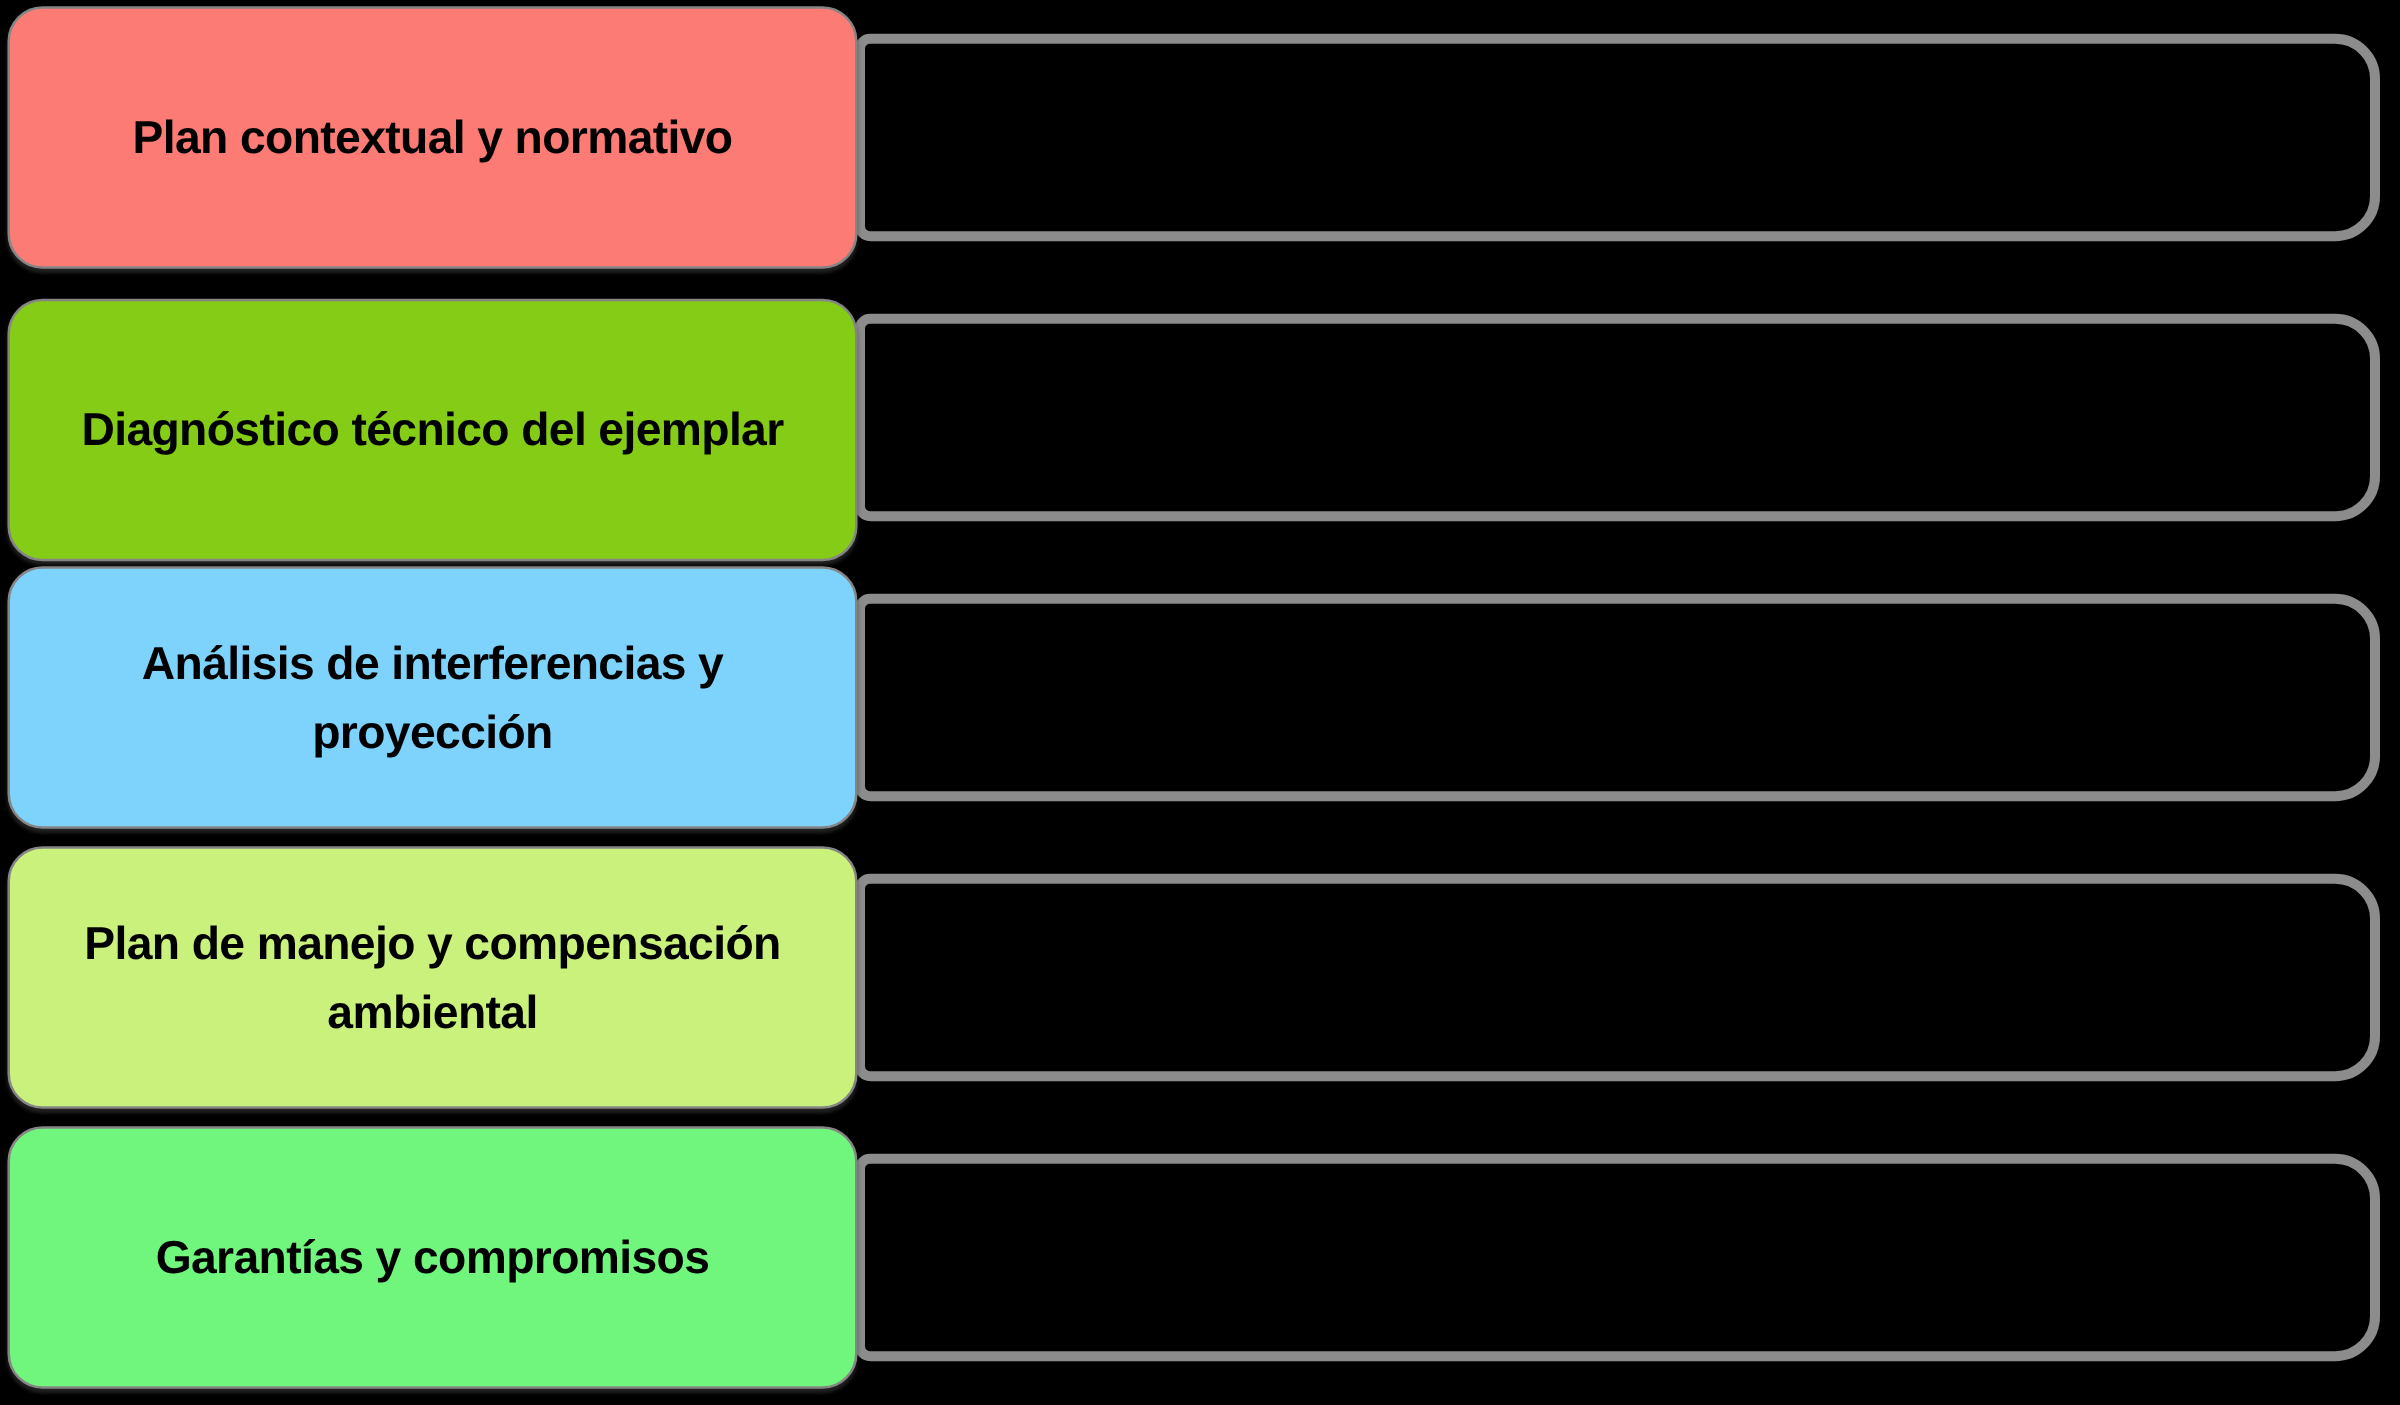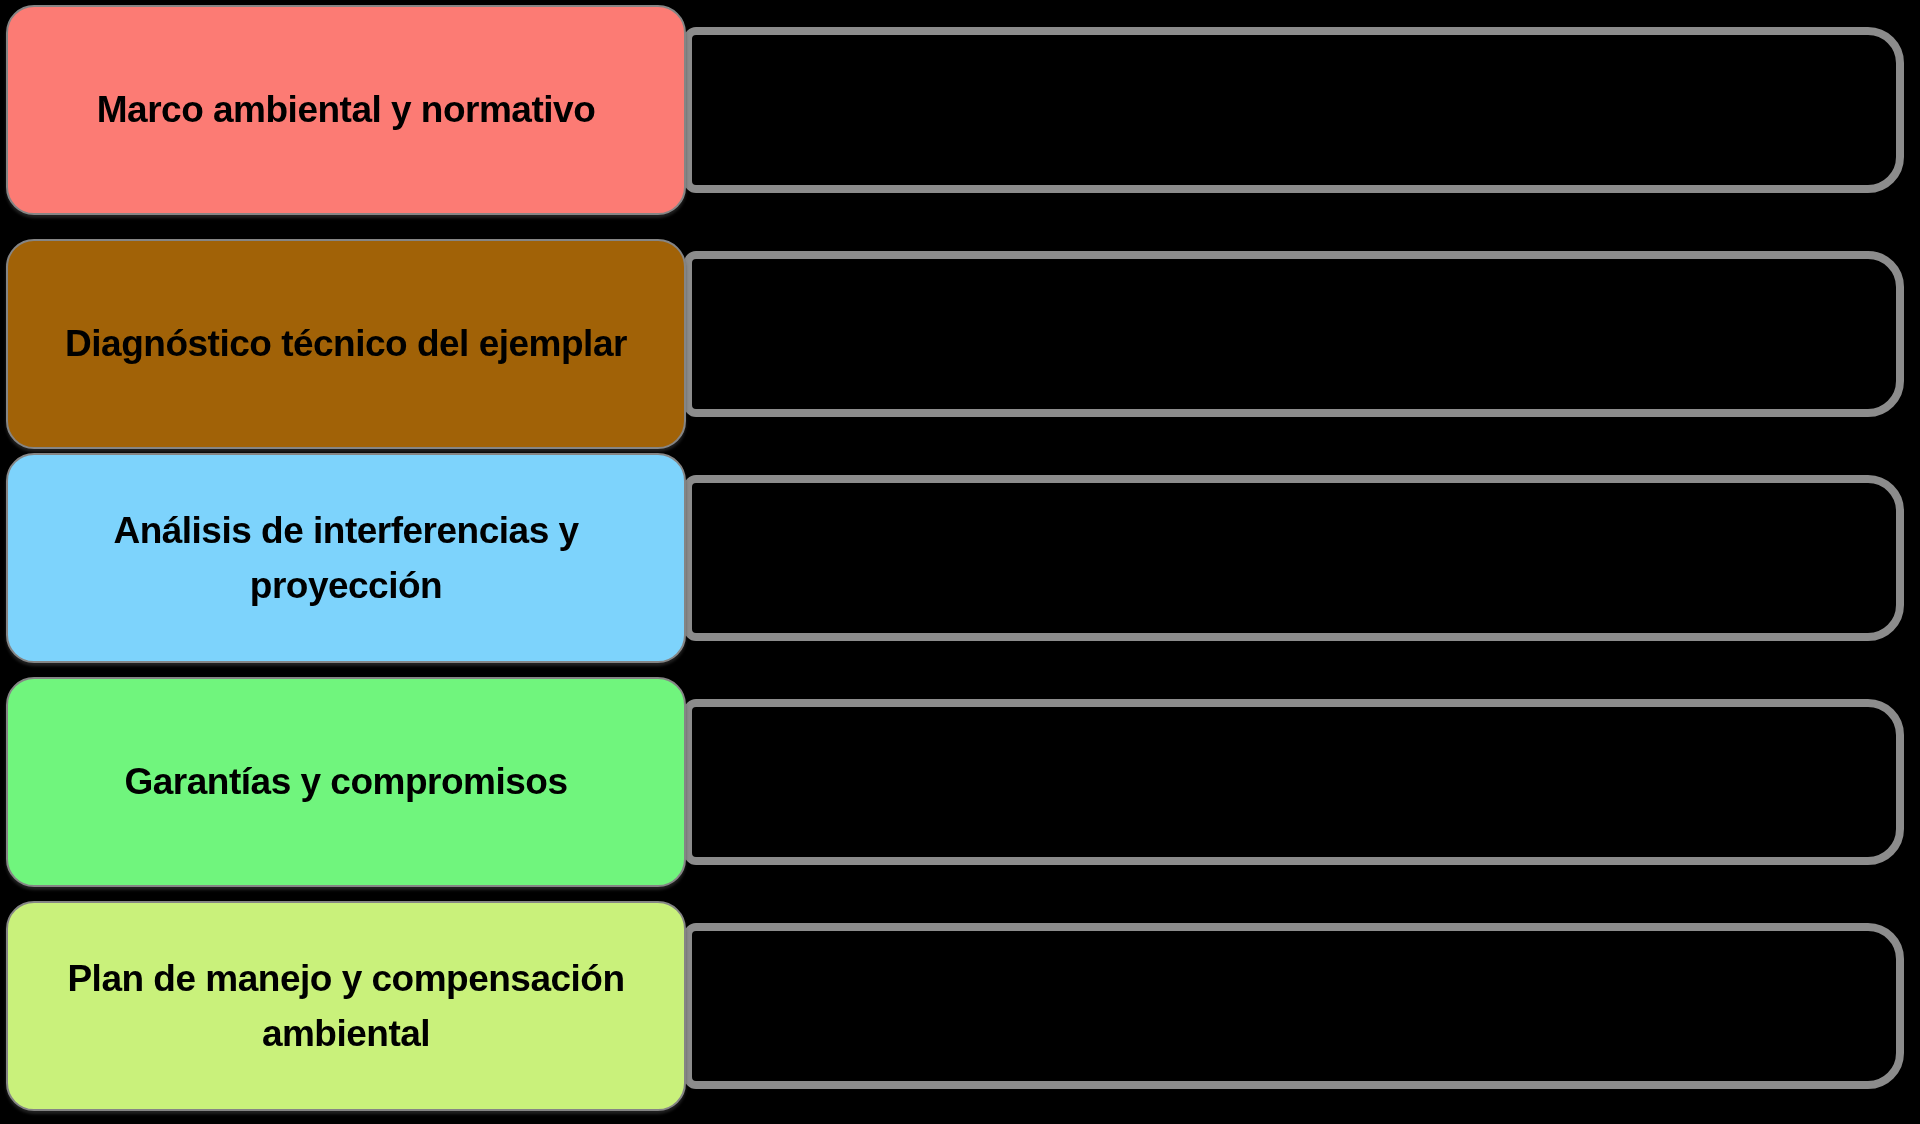--- a/index.html
+++ b/index.html
@@ -62,48 +62,48 @@
     border-radius: 12px 36px 36px 12px;
   }
 </style>
 </head>
 <body>
 
 <div class="canvas">
 
   <div class="row">
     <div class="stage-box" style="background-color: rgb(252, 123, 116);">
-      <div class="stage-label">Marco ambiental y normativo</div>
+      <div class="stage-label">Plan contextual y normativo</div>
     </div>
     <div class="content-panel" style="border-color: rgb(140, 140, 140);"></div>
   </div>
 
   <div class="row">
-    <div class="stage-box" style="background-color: #a16207; margin-top: 20px;">
+    <div class="stage-box" style="background-color: #84cc16; margin-top: 20px;">
       <div class="stage-label">Diagnóstico técnico del ejemplar</div>
     </div>
     <div class="content-panel" style="border-color: rgb(140, 140, 140);"></div>
   </div>
 
   <div class="row">
     <div class="stage-box" style="background-color: #7dd3fc;">
       <div class="stage-label">Análisis de interferencias y
 proyección</div>
     </div>
     <div class="content-panel" style="border-color: rgb(140, 140, 140);"></div>
   </div>
 
   <div class="row">
-    <div class="stage-box" style="background-color: rgb(112, 245, 125);">
-      <div class="stage-label">Garantías y compromisos</div>
-    </div>
-    <div class="content-panel" style="border-color: rgb(140, 140, 140);"></div>
-  </div>
-
-  <div class="row">
     <div class="stage-box" style="background-color: rgb(201, 241, 123);">
       <div class="stage-label">Plan de manejo y compensación
 ambiental</div>
     </div>
     <div class="content-panel" style="border-color: rgb(140, 140, 140);"></div>
   </div>
 
+  <div class="row">
+    <div class="stage-box" style="background-color: rgb(112, 245, 125);">
+      <div class="stage-label">Garantías y compromisos</div>
+    </div>
+    <div class="content-panel" style="border-color: rgb(140, 140, 140);"></div>
+  </div>
+
 </div>
 
 </body></html>

